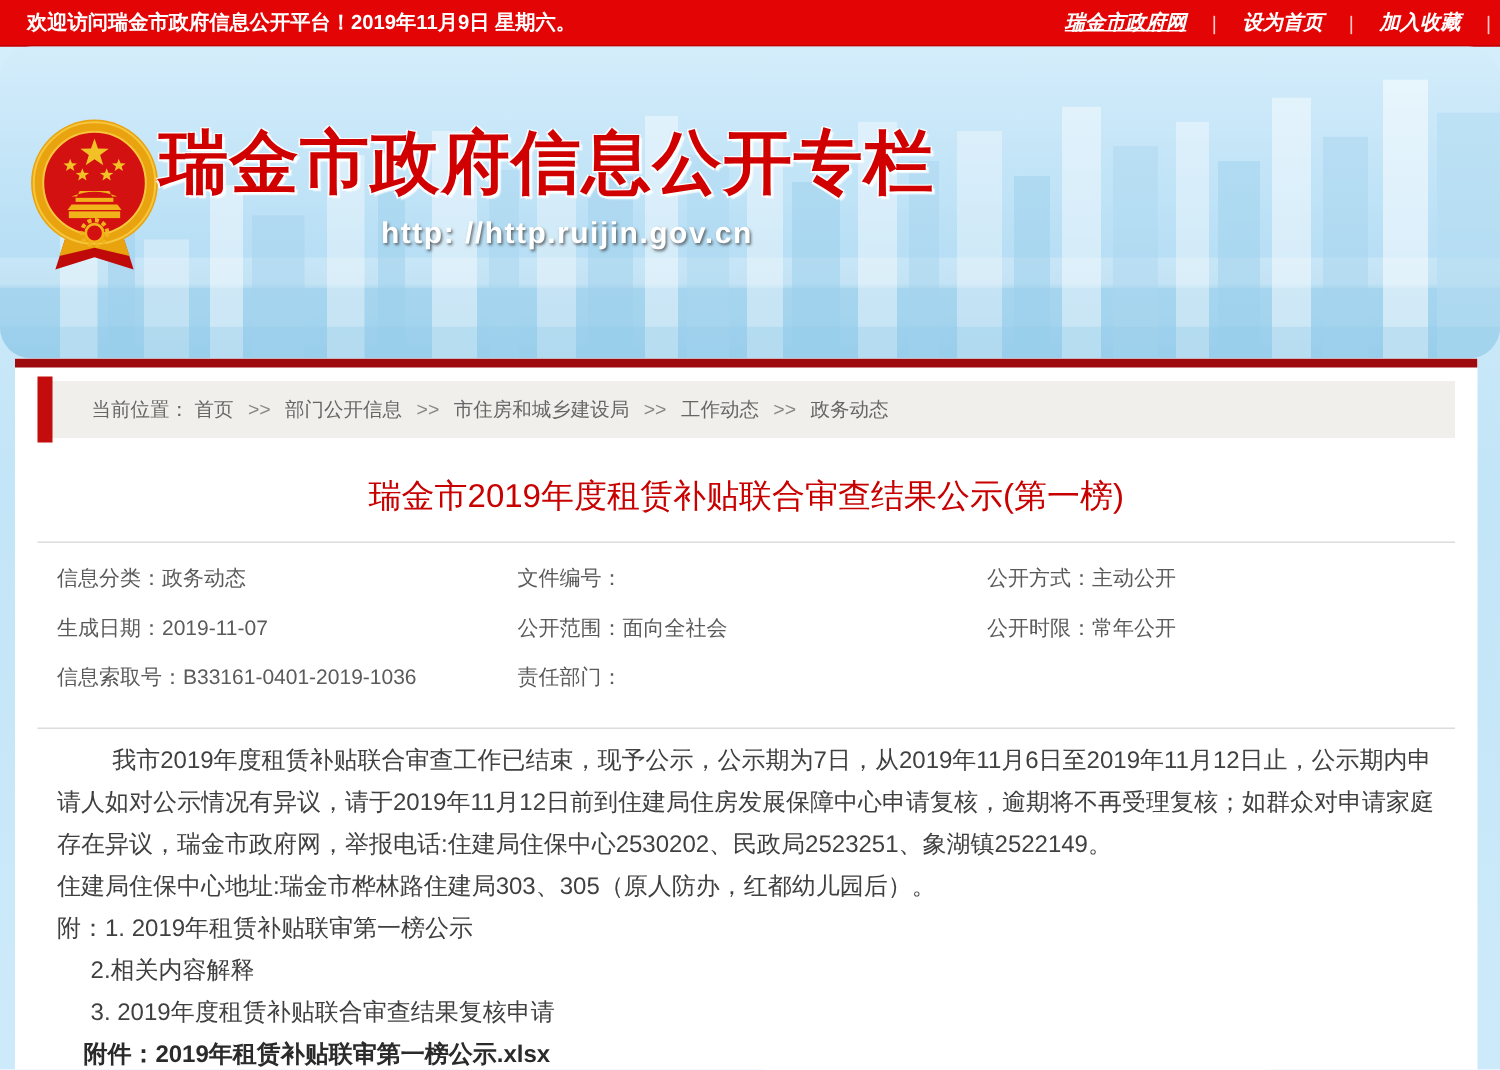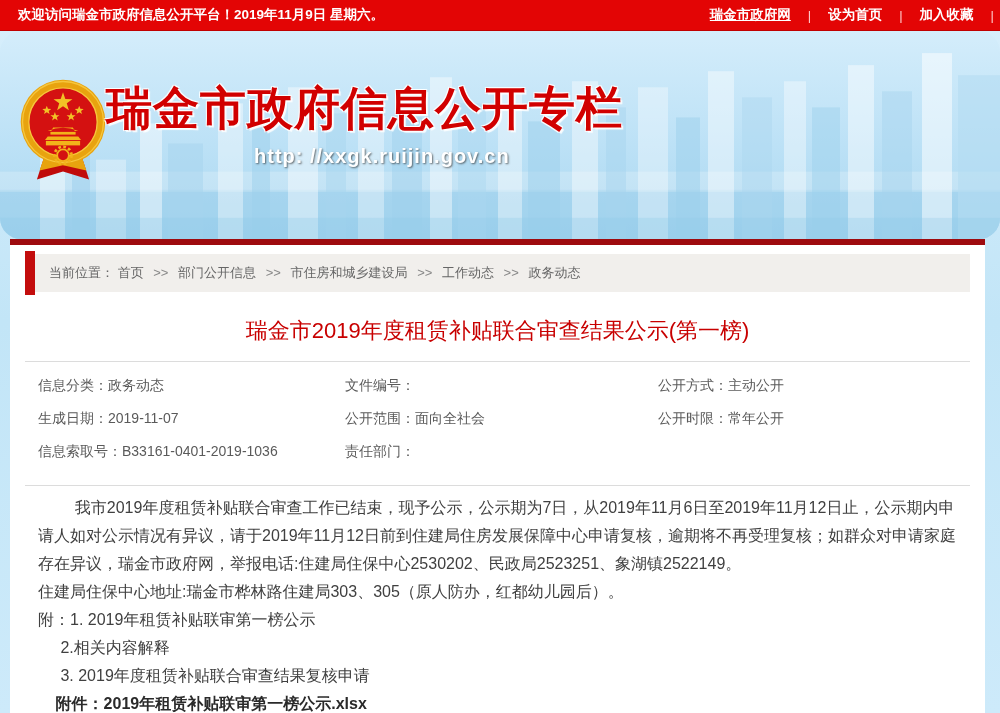--- a/index.html
+++ b/index.html
@@ -12,21 +12,21 @@
   
   .topbar {
     height:31px; background:#e30505; border-bottom:1px solid #c00000;
     display:flex; align-items:center; justify-content:space-between;
     padding:0 6px 0 18px;
   }
   .welcome { color:#fff; font-size:13.5px; font-weight:bold; white-space:nowrap; }
   .topbar-links { display:flex; align-items:center; }
   .topbar-links .lnk {
     color:#fff; font-size:13.5px; font-weight:bold; text-decoration:none;
-    padding:0 17px; cursor:pointer; white-space:nowrap;
+    padding:0 17px; cursor:pointer; white-space:nowrap;font-style:italic;
   }
   .topbar-links .lnk.first { text-decoration:underline; }
   .topbar-links .sep { color:#ffc9c9; font-size:13px; }
   
   .banner { position:relative; height:208px; overflow:hidden;
     background:linear-gradient(180deg,#d4edfb 0%,#bce1f6 55%,#a9d7f0 100%);border-radius:21px; }
   .skyline { position:absolute; left:0; top:0; width:100%; height:100%; }
   .emblem { position:absolute; left:18px; top:34px; width:90px; height:132px; }
   .site-title {
     position:absolute; left:106px; top:47px; margin:0;
@@ -36,21 +36,21 @@
   }
   .site-url {
     position:absolute; left:254px; top:114px; font-size:20px; font-weight:bold;
     color:#fff; letter-spacing:1px; text-shadow:1px 1px 2px rgba(50,50,50,.7); white-space:nowrap;
   }
   
   .panel { position:relative; margin:0 15px 0 10px; background:#fff; height:483px; overflow:hidden; }
   .panel-topline { height:6px; background:#9e0b0f; }
   .breadcrumb {
     position:relative; margin:9px 15px 0 15px; background:#f1efec;
-    height:38px; line-height:38px; font-size:13px; color:#666; padding-left:24px;
+    height:38px; line-height:38px; font-size:13px; color:#666; padding-left:36px;
     white-space:nowrap;
   }
   .crumb-marker { position:absolute; left:0; top:-3px; width:10px; height:44px; background:#c30d0d; }
   .breadcrumb a { color:#666; text-decoration:none; cursor:pointer; }
   .breadcrumb .bsep { padding:0 6px; color:#888; }
   .article-title { text-align:center; color:#c80000; font-size:22px; font-weight:normal; margin:24px 0 0; }
   .rule { border:none; border-top:1px solid #dcdcdc; margin:15px 15px 0; }
   .meta { display:grid; grid-template-columns:307px 313px 1fr; padding:7px 15px 2px 28px;
           font-size:14px; color:#5a5a5a; }
   .meta .cell { height:33px; line-height:33px; white-space:nowrap; overflow:hidden; }
@@ -123,21 +123,21 @@
     <path d="M68 32 L69.3 35.4 L73 35.5 L70.1 37.7 L71.1 41.2 L68 39.1 L64.9 41.2 L65.9 37.7 L63 35.5 L66.7 35.4 Z" fill="#f2c126"></path>
     <path d="M33 60 Q50 53 67 60 L63 60 L61 56 L39 56 L37 60 Z" fill="#f2b31a"></path>
     <rect x="36" y="61" width="28" height="3" fill="#f2b31a"></rect>
     <path d="M30 70 L70 70 L67 66 L33 66 Z" fill="#f2b31a"></path>
     <rect x="31" y="71" width="38" height="5" fill="#f2b31a"></rect>
     <circle cx="50" cy="87" r="9.5" fill="none" stroke="#f2b31a" stroke-width="3" stroke-dasharray="3 2.6"></circle>
     <circle cx="50" cy="87" r="6.5" fill="#d41111" stroke="#f2b31a" stroke-width="2"></circle>
   </svg>
 
   <h1 class="site-title">瑞金市政府信息公开专栏</h1>
-  <div class="site-url">http: //xxgk.ruijin.gov.cn</div>
+  <div class="site-url">http: //http.ruijin.gov.cn</div>
 </div>
 
 <div class="panel">
   <div class="panel-topline"></div>
 
   <div class="breadcrumb">
     <span class="crumb-marker"></span>
     <span>当前位置：</span>
     <a>首页</a>
     <span class="bsep">&gt;&gt;</span>

